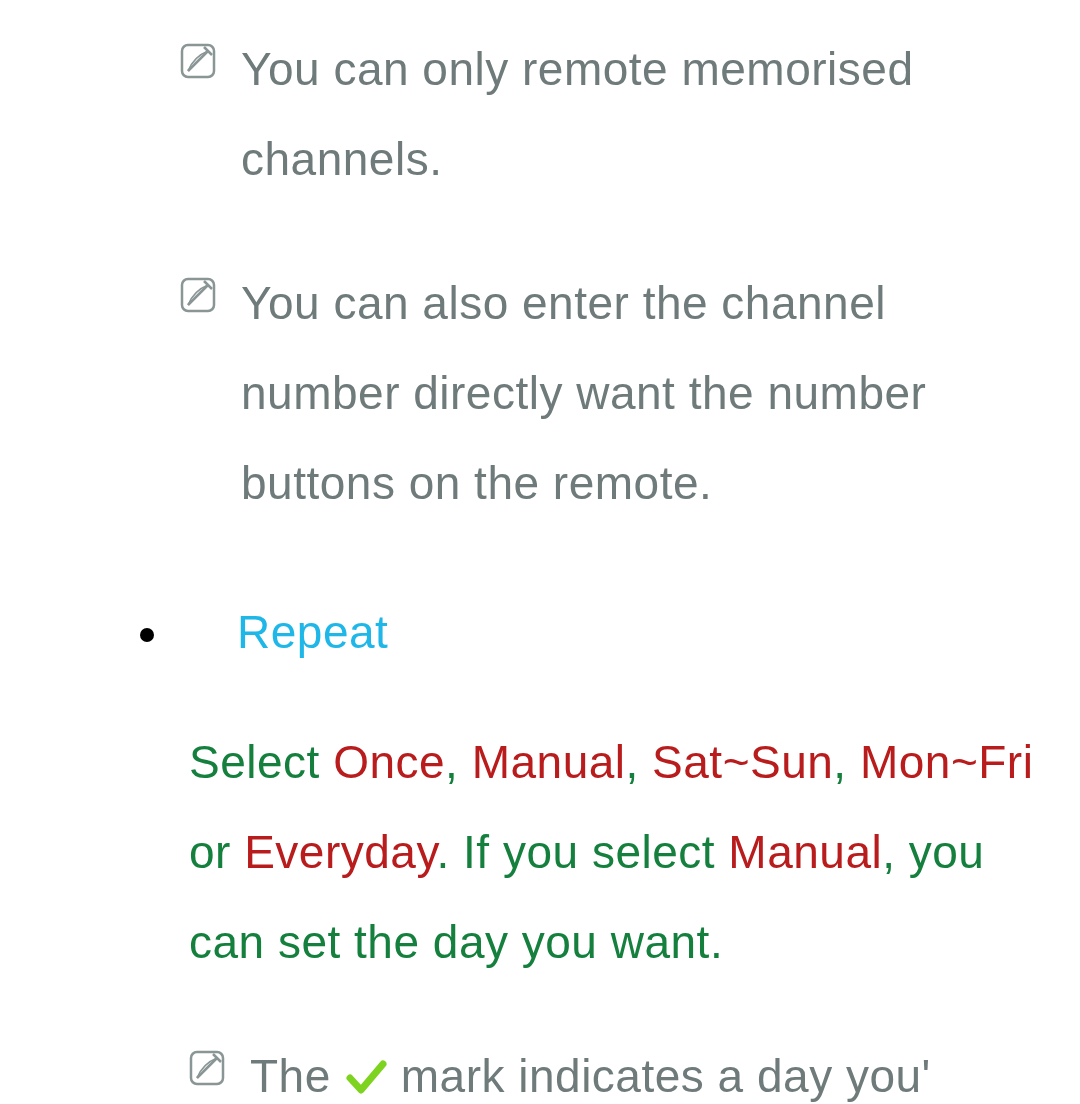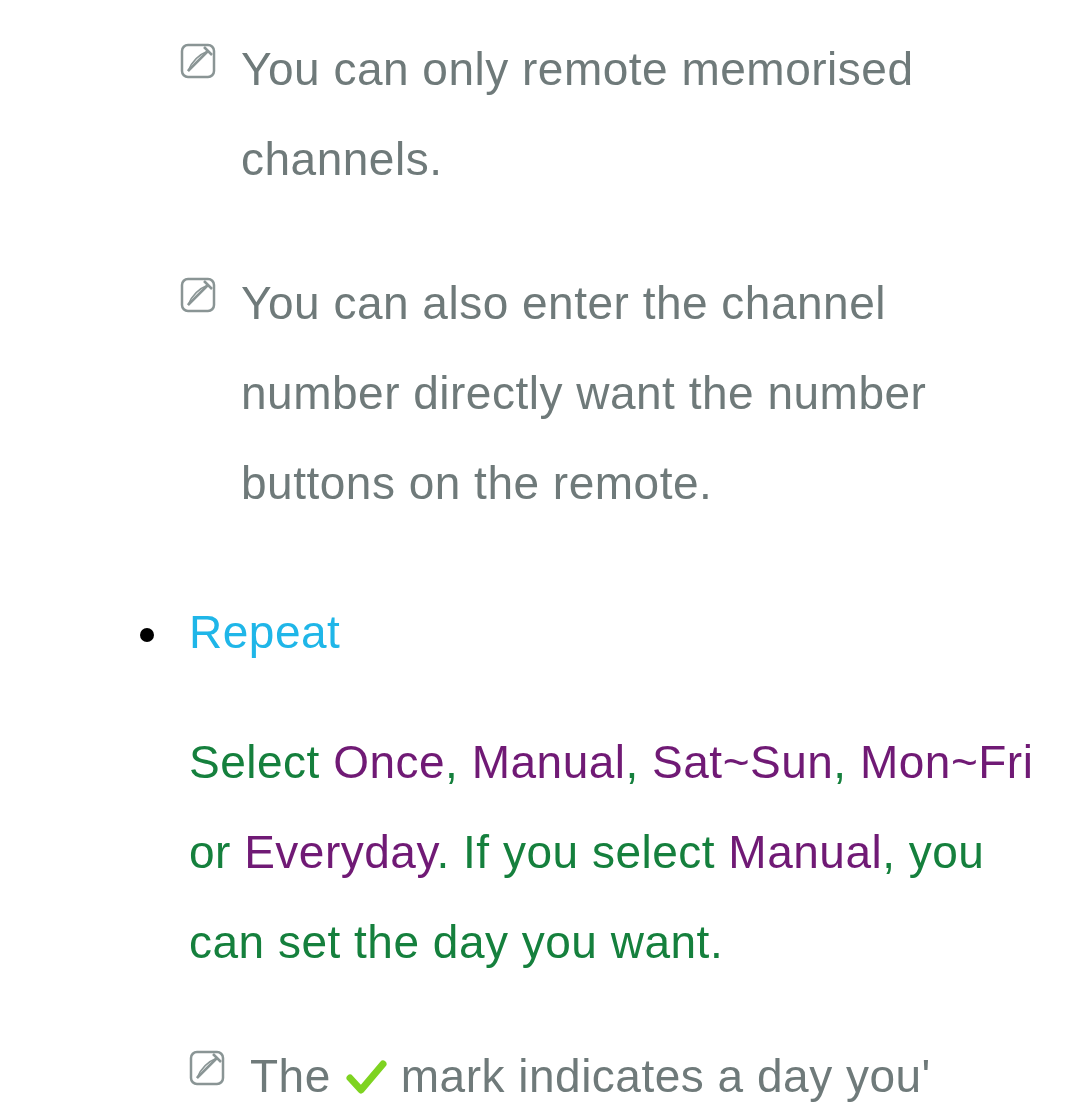--- a/index.html
+++ b/index.html
@@ -60,27 +60,28 @@
     border-radius: 50%;
     margin-top: 40px;
     margin-right: 35px;
   }
   .bullet-body {
     flex: 1 1 auto;
   }
   .heading {
     color: #1fb6e8;
     margin-bottom: 40px;
+    margin-left: 48px;
   }
   .para {
     color: #000;
     margin-bottom: 45px;
   }
   .kw {
-    color: #701a75;
+    color: #b91c1c;
     text-align: right;
   }
   .black {
     color: #15803d;
   }
   .sub-note {
     display: flex;
     align-items: flex-start;
     margin-top: 10px;
     white-space: nowrap;

